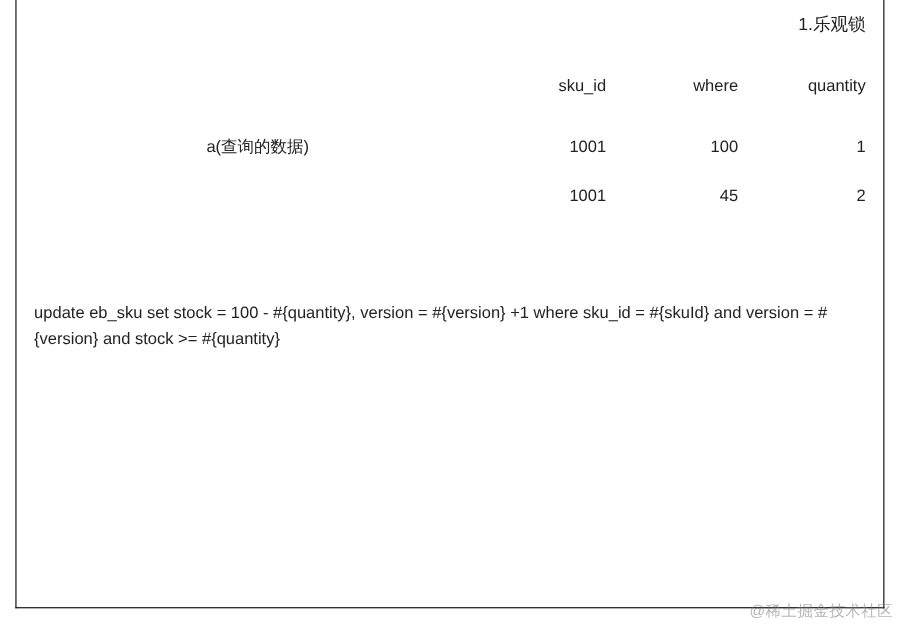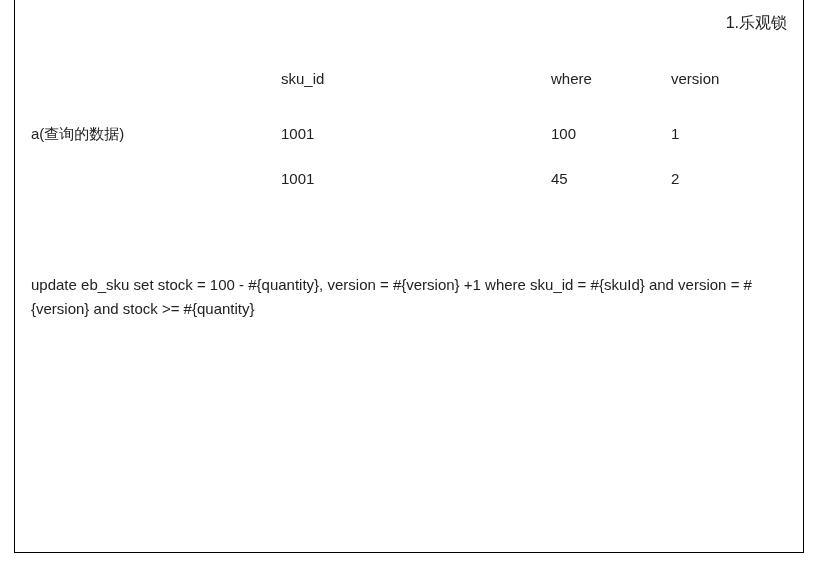--- a/index.html
+++ b/index.html
@@ -33,21 +33,21 @@
     margin-bottom: 34px;
     text-align: right;
   }
   table.data {
     border-collapse: collapse;
     width: 100%;
     table-layout: fixed;
     margin-bottom: 60px;
   }
   table.data td, table.data th {
-    text-align: left;
+    text-align: right;
     padding: 0;
     font-weight: normal;
     font-size: 15px;
     vertical-align: top;
   }
   table.data th { padding-bottom: 34px; }
   table.data td { padding-bottom: 24px; margin-left: 44px; }
   .col-label { width: 250px; }
   .col-sku   { width: 270px; }
   .col-stock { width: 120px; }
@@ -82,21 +82,21 @@
         <col class="col-label">
           <col class="col-sku">
           <col class="col-stock">
           <col class="col-ver">
       </colgroup>
       <thead>
         <tr>
           <th></th>
           <th>sku_id</th>
           <th>where</th>
-          <th>version</th>
+          <th>quantity</th>
         </tr>
       </thead>
       <tbody>
         <tr>
           <td>a(查询的数据)</td>
           <td>1001</td>
           <td>100</td>
           <td>1</td>
         </tr>
         <tr>
@@ -105,13 +105,14 @@
           <td>45</td>
           <td>2</td>
         </tr>
       </tbody>
     </table>
 
     <div class="sql-block">update eb_sku set stock = 100 - #{quantity},  version = #{version} +1 where sku_id = #{skuId} and version = #{version} and stock &gt;= #{quantity}</div>
 
   </div>
 
+  <div class="watermark">@稀土掘金技术社区</div>
 </div>
 
 </body></html>

